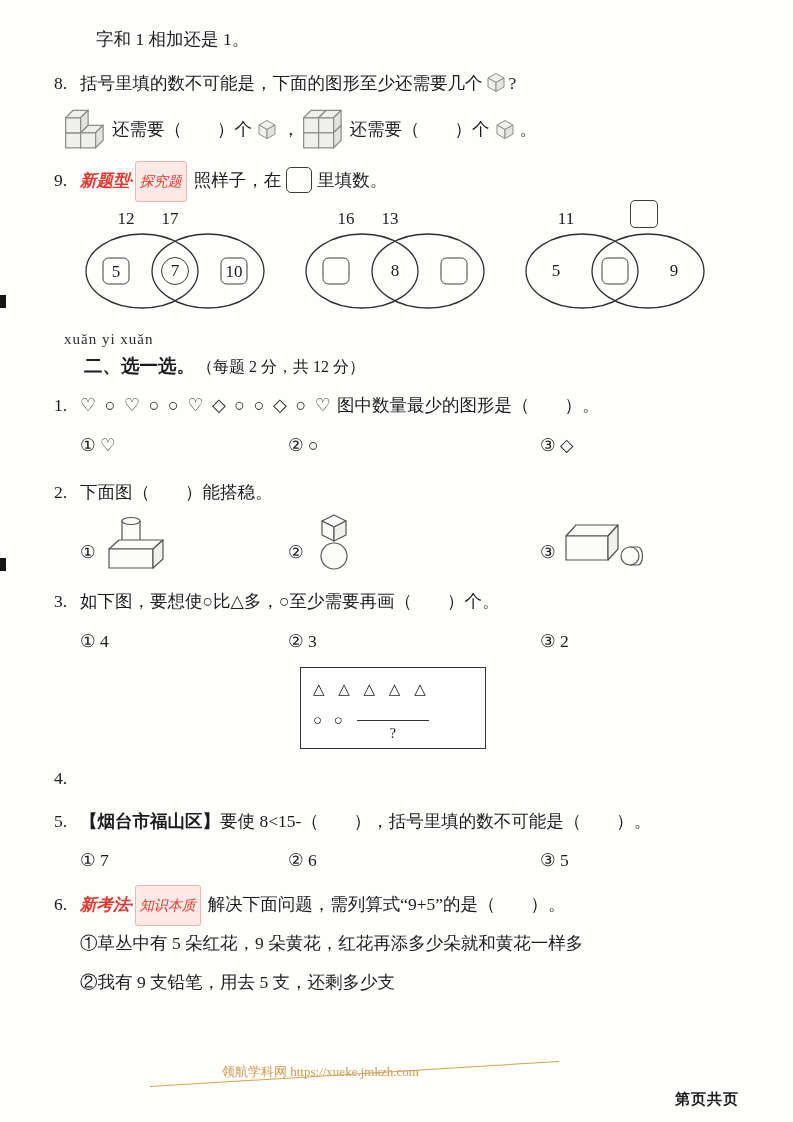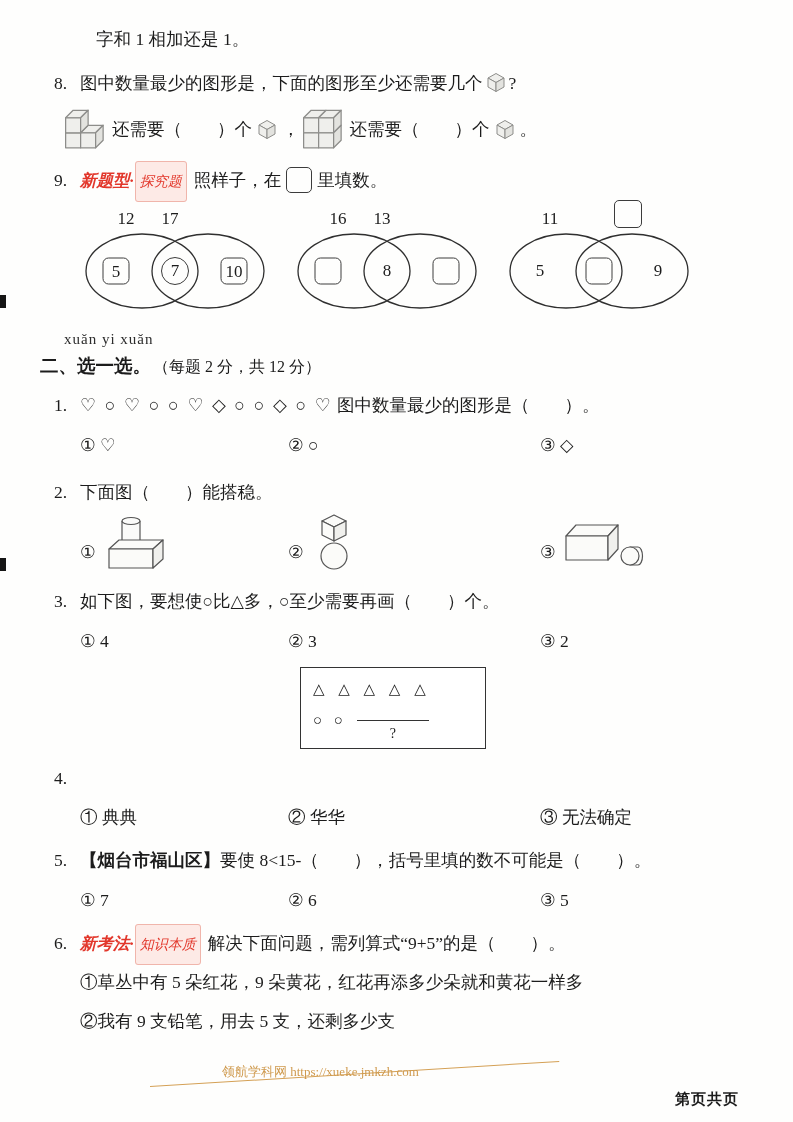--- a/index.html
+++ b/index.html
@@ -26,36 +26,36 @@
   .cube-inline { vertical-align:-4px; margin:0 3px; }
   .cluster { margin-right:4px; }
 
   .q9 { margin-top:18px; }
   .badge-a { color:#e2372b; font-weight:bold; font-style:italic; font-size:16.5px; }
   .badge-b { color:#e2372b; background:#fdeae6; border:1px solid #f0b5ab; border-radius:3px;
              font-size:14px; padding:12px 4px; margin:0 7px 0 1px; font-style:italic; }
   .inline-box { display:inline-block; width:26px; height:26px; border:1.5px solid #3c3c3c;
                 border-radius:5px; vertical-align:-7px; margin:0 5px; }
 
-  .venn-row { margin-top:6px; margin-left:84px; display:flex; gap:30px; height:120px; }
+  .venn-row { margin-top:6px; margin-left:84px; display:flex; gap:38px; height:120px; }
   .venn { position:relative; width:182px; height:116px; }
   .venn svg { position:absolute; left:0; top:32px; }
   .vlabel { position:absolute; top:6px; transform:translateX(-50%); font-size:17px; }
   .vlabel.l { left:42px; } .vlabel.r { left:86px; }
   .vcell { position:absolute; top:71px; transform:translate(-50%,-50%); font-size:17px;
            display:flex; align-items:center; justify-content:center; }
   .vcell.p1 { left:32px; } .vcell.p2 { left:91px; } .vcell.p3 { left:150px; }
   .vcell.boxed { width:27px; height:27px; border:1.5px solid #3c3c3c; border-radius:6px; }
   .vcell.circled { width:28px; height:28px; border:1.5px solid #3c3c3c; border-radius:50%; }
   .vtopbox { position:absolute; left:106px; top:0; width:28px; height:28px;
              border:1.5px solid #3c3c3c; border-radius:5px; }
 
   .sec { margin-top:8px; margin-left:40px; }
   .pinyin { margin-left:24px; font-size:15px; color:#2c2c2c; letter-spacing:1px; }
-  .sec-title { font-weight:bold; font-size:18.5px; }
+  .sec-title { font-weight:bold; font-size:18.5px;margin-left:44px; }
   .sec-score { font-size:16px; margin-left:2px; }
 
   .q1 { margin-top:12px; }
   .shapes { font-size:18px; letter-spacing:2px; margin-right:4px; }
 
   .opts { display:flex; margin-left:80px; margin-top:12px; }
   .opt.o1, .img-opt.o1 { width:208px; }
   .opt.o2, .img-opt.o2 { width:252px; }
   .opt.o3, .img-opt.o3 { flex:1; }
 
@@ -92,21 +92,21 @@
 
 <div class="page">
   <div class="edge-mark m1"></div>
   <div class="edge-mark m2"></div>
 
   <p class="intro">字和 1 相加还是 1。</p>
 
   <div class="q q8">
     <span class="qnum">8.</span>
     <div class="qbody inline-svg">
-      <span>图中数量最少的图形是，下面的图形至少还需要几个</span><svg class="cube-inline" width="20" height="21" viewBox="0 0 20 21">
+      <span>括号里填的数不可能是，下面的图形至少还需要几个</span><svg class="cube-inline" width="20" height="21" viewBox="0 0 20 21">
           <g fill="#efefec" stroke="#8d8d8a" stroke-width="1" stroke-linejoin="round">
             <polygon points="2,6 10,1.5 18,6 10,10.5"></polygon>
             <polygon points="2,6 10,10.5 10,19.5 2,15"></polygon>
             <polygon points="10,10.5 18,6 18,15 10,19.5" fill="#e3e3df"></polygon>
           </g>
         </svg><span>?</span>
     </div>
   </div>
   <div class="q8-line">
     <svg class="cluster" width="42" height="40" viewBox="0 0 33 32">
@@ -272,25 +272,20 @@
       <span>○ ○</span>
       <span class="blank">
           <i>?</i>
         </span>
     </div>
   </div>
 
   <div class="q q4">
     <span class="qnum">4.</span>
   </div>
-  <div class="opts">
-    <span class="opt o1">① 典典</span>
-    <span class="opt o2">② 华华</span>
-    <span class="opt o3">③ 无法确定</span>
-  </div>
 
   <div class="q q5">
     <span class="qnum">5.</span>
     <div class="qbody">
       <span class="src-bold">【烟台市福山区】</span><span>要使 8&lt;15-（　　），括号里填的数不可能是（　　）。</span>
     </div>
   </div>
   <div class="opts">
     <span class="opt o1">① 7</span>
     <span class="opt o2">② 6</span>

